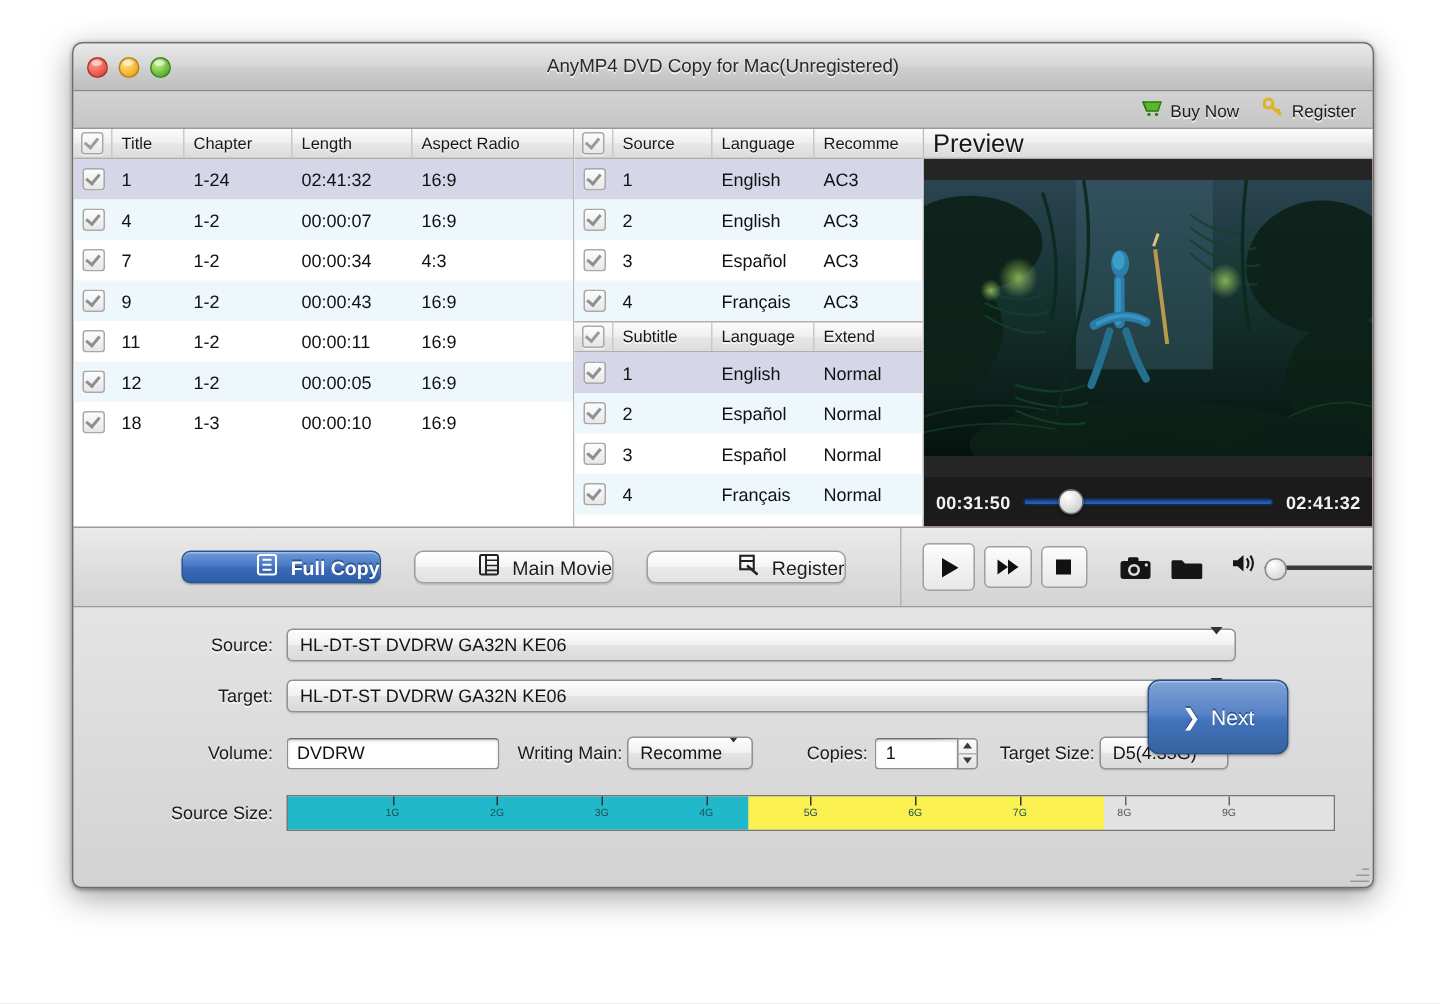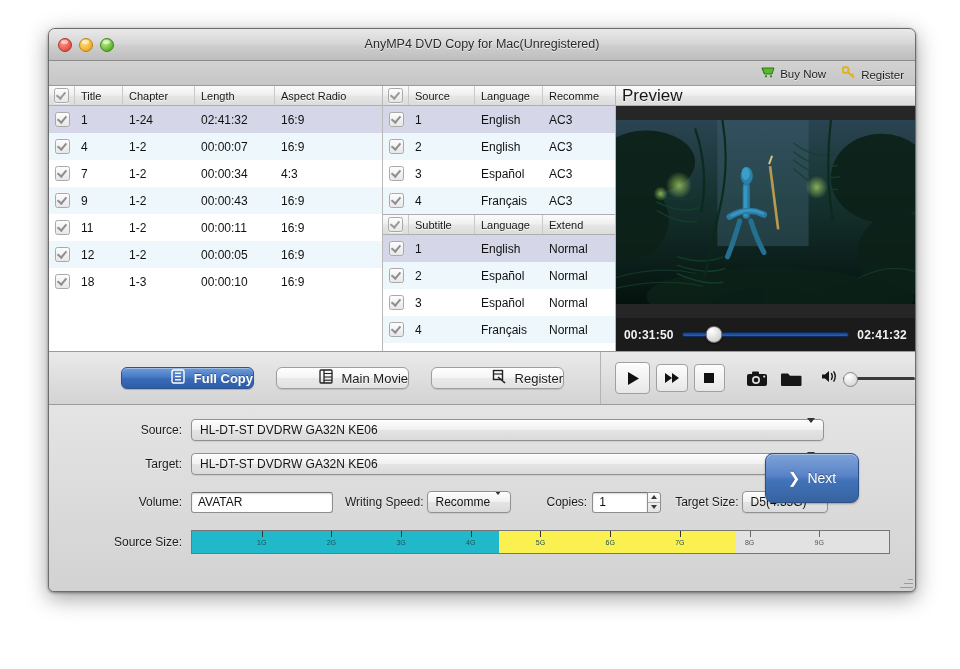--- a/index.html
+++ b/index.html
@@ -591,25 +591,25 @@
       <div class="flabel">Target:</div>
       <div class="combo" style="width:633px">
         <span>HL-DT-ST DVDRW  GA32N KE06</span>
         <span class="arrow"><span class="tri-down"></span></span>
       </div>
     </div>
 
     <div class="frow" style="margin-bottom:17px">
       <div class="flabel">Volume:</div>
       <div class="txtfield" style="width:142px">
-        <span>AVATAR</span>
+        <span>DVDRW</span>
       </div>
 
       <div style="width:12px"></div>
-      <div style="font-size:12px;color:#1a1a1a;text-shadow:0 1px 0 rgba(255,255,255,.7);padding-right:3px;white-space:nowrap">Writing Speed:</div>
+      <div style="font-size:12px;color:#1a1a1a;text-shadow:0 1px 0 rgba(255,255,255,.7);padding-right:3px;white-space:nowrap">Writing Main:</div>
       <div class="combo" style="width:84px;padding-right:20px;overflow:hidden">
         <span style="overflow:hidden;white-space:nowrap">Recomme</span>
         <span class="arrow"><span class="tri-down"></span></span>
       </div>
 
       <div style="width:36px"></div>
       <div style="font-size:12px;color:#1a1a1a;text-shadow:0 1px 0 rgba(255,255,255,.7);padding-right:5px;white-space:nowrap">Copies:</div>
       <div class="txtfield" style="width:56px;border-radius:3px 0 0 3px">
         <span>1</span>
       </div>

